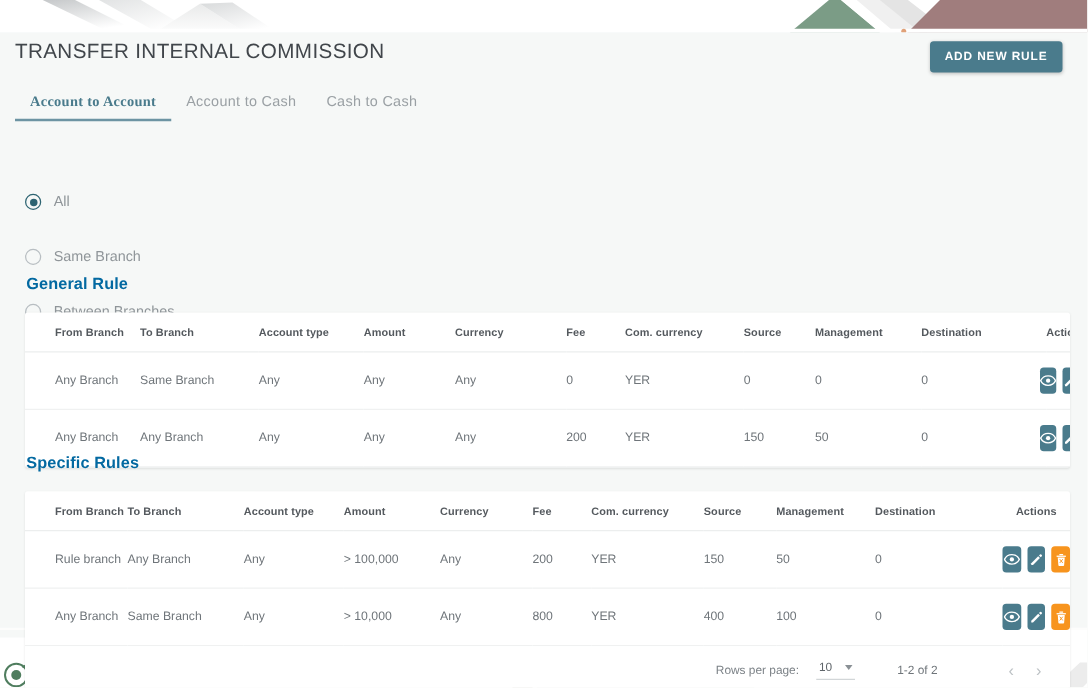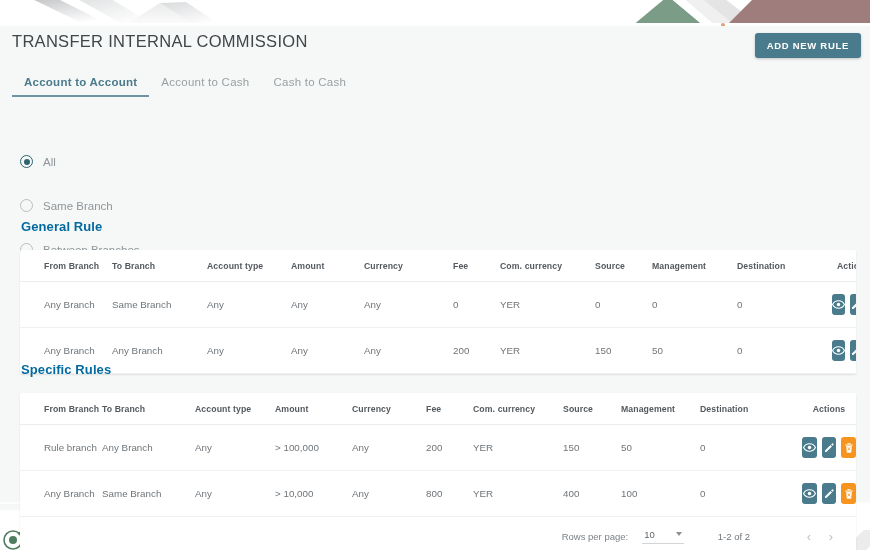--- a/index.html
+++ b/index.html
@@ -59,21 +59,21 @@
     position: absolute;
     left: 12px; top: 2px;
     font-size: 16.5px;
     letter-spacing: 0.3px;
     color: #41464b;
     font-weight: 400;
     white-space: nowrap;
   }
   .add-rule-btn {
     position: absolute;
-    right: 9px; top: 3px;
+    right: 20px; top: 3px;
     background: #4a7b8c;
     color: #ffffff;
     border: none;
     border-radius: 3px;
     font-family: "Liberation Sans", sans-serif;
     font-size: 9.5px;
     font-weight: bold;
     letter-spacing: 0.7px;
     padding: 7px 12px 7px 12px;
     cursor: pointer;
@@ -98,20 +98,21 @@
     color: #9aa0a4;
     padding: 0 12px 9px 12px;
     cursor: pointer;
     white-space: nowrap;
     font-weight: 400;
   }
   .tab:first-child { margin-left: 12px; }
   .tab.active {
     color: #4a7b8c;
     font-weight: bold;
+    font-family: Liberation Serif, serif;
   }
   .tab.active::after {
     content: "";
     position: absolute;
     left: 0; right: 0; bottom: 0;
     height: 2px;
     background: #6d94a3;
   }
 
   
@@ -255,21 +256,21 @@
     height: 38px;
     padding-right: 14px;
     background: #ffffff;
     font-size: 9.5px;
     color: #7c8287;
   }
   .pg-label { margin-right: 14px; }
   .pg-select {
     display: flex;
     align-items: center;
-    gap: 21px;
+    gap: 10px;
     border-bottom: 1px solid #d2d6d8;
     padding: 0 2px 3px 2px;
     margin-right: 34px;
     cursor: pointer;
   }
   .pg-value { font-size: 9.5px; color: #5f656a; }
   .pg-caret {
     width: 0; height: 0;
     border-left: 3.5px solid transparent;
     border-right: 3.5px solid transparent;

